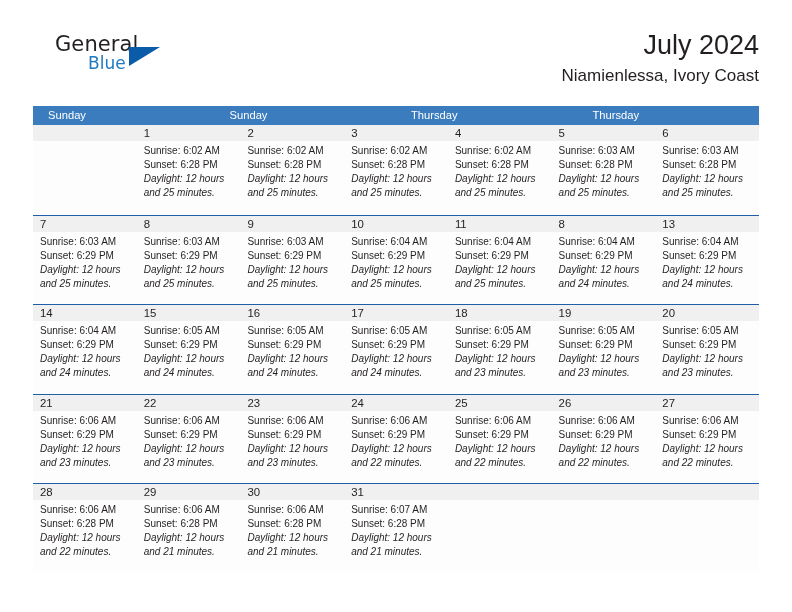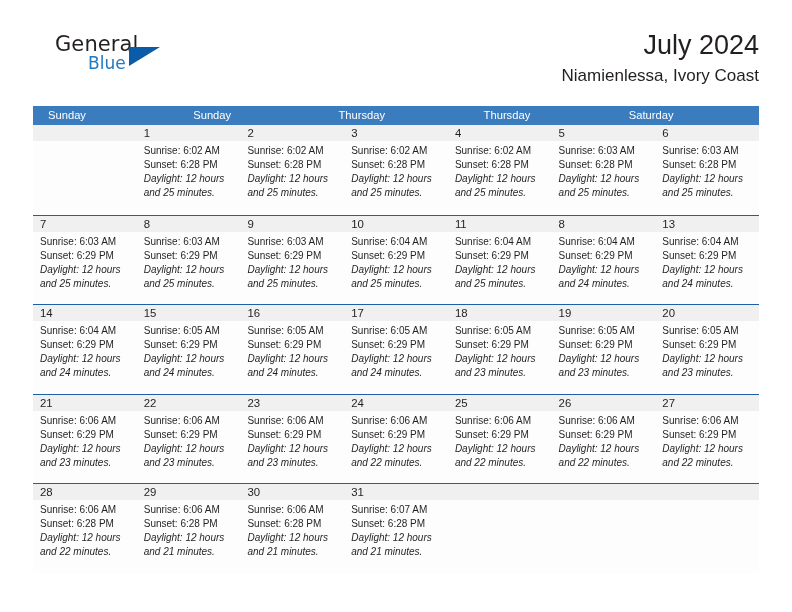--- a/index.html
+++ b/index.html
@@ -181,21 +181,20 @@
 
   </div>
 
   <div class="calendar">
 
     <div class="dow-row">
       <div class="dow-cell">Sunday</div>
       <div class="dow-cell">Sunday</div>
       <div class="dow-cell">Thursday</div>
       <div class="dow-cell">Thursday</div>
-      <div class="dow-cell">Saturday</div>
     </div>
 
     <div id="weeks-container">
         <div class="week-row first">
           <div class="day-cell empty">
             <div class="day-number-strip"></div>
           </div>
           <div class="day-cell">
             <div class="day-number-strip">1</div>
             <div class="day-body">

